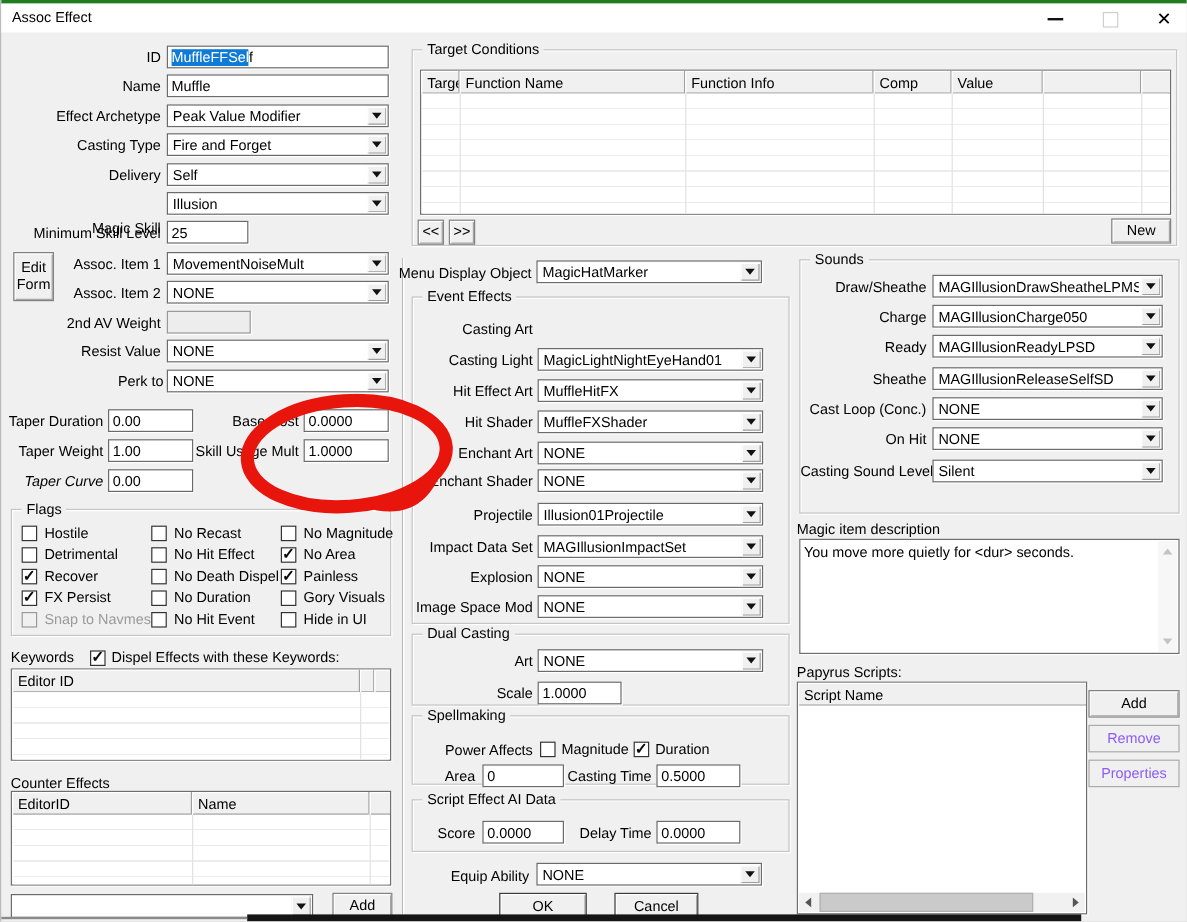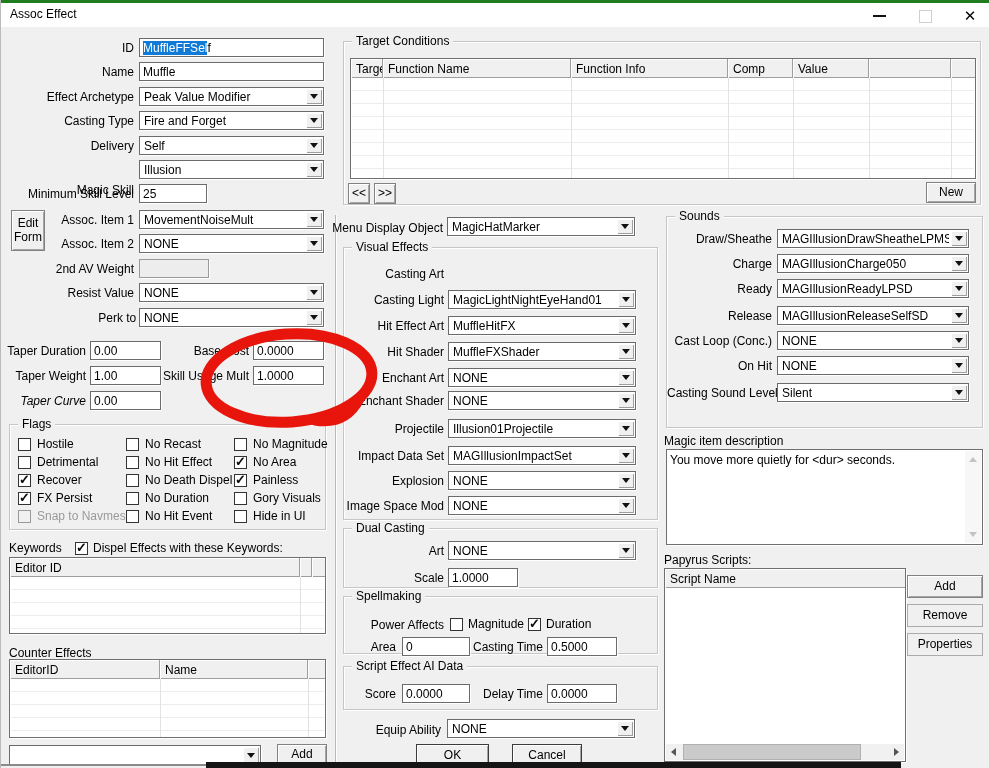--- a/index.html
+++ b/index.html
@@ -23,21 +23,21 @@
   .combo .dd{position:absolute;top:1px;right:1px;bottom:1px;width:16px;background:#f0f0f0;
              box-shadow:inset 1px 1px 0 #fff, inset -1px -1px 0 #9e9e9e;display:flex;align-items:center;justify-content:center;}
   .tri{width:0;height:0;border-left:4px solid transparent;border-right:4px solid transparent;border-top:5px solid #111;}
   
   .grp{position:absolute;border:1px solid #c6c6c6;box-shadow:inset 1px 1px 0 #fff,1px 1px 0 #fff;box-sizing:border-box;}
   .grp-t{position:absolute;top:-8px;left:8px;background:#f0f0f0;padding:0 4px;line-height:15px;}
   
   .btn{position:absolute;background:#f0f0f0;border:1px solid #828282;box-shadow:inset 1px 1px 0 #fff,inset -1px -1px 0 #a5a5a5;
        display:flex;align-items:center;justify-content:center;text-align:center;box-sizing:border-box;line-height:1.15;}
   .btn.dark{border-color:#3c3c3c;}
-  .btn.disabled{color:#000000;border-color:#ababab;box-shadow:none;}
+  .btn.disabled{color:#8b5cf6;border-color:#ababab;box-shadow:none;}
   
   .cb{position:absolute;width:13px;height:13px;background:#fff;border:1px solid #333;box-sizing:border-box;}
   .cb.checked::after{content:"\2713";position:absolute;left:0px;top:-3px;font-size:13px;font-weight:bold;color:#0a0a0a;}
   .cb.disabled{border-color:#9a9a9a;background:#f0f0f0;}
   .cb-lbl.disabled{color:#9a9a9a;}
   
   .list{position:absolute;background:#fff;border:1px solid #6f6f6f;box-sizing:border-box;box-shadow:1px 1px 0 #fff;}
   .hrow{position:absolute;left:0;top:0;right:0;height:19px;display:flex;}
   .hcell{background:#f0f0f0;border-right:1px solid #9e9e9e;box-shadow:inset 1px 1px 0 #fff,inset 0 -1px 0 #9e9e9e;
          display:flex;align-items:center;padding-left:5px;box-sizing:border-box;white-space:nowrap;overflow:hidden;}
@@ -260,21 +260,21 @@
 
   <div class="lr" style="left:330px;top:221px;width:112px;">Menu Display Object</div>
   <div class="combo" style="left:446px;top:217px;width:188px;">
       <span class="val">MagicHatMarker</span>
       <span class="dd">
         <span class="tri"></span>
       </span>
     </div>
 
   <div class="grp" style="left:342px;top:247px;width:315px;height:273px;">
-    <div class="grp-t">Visual Effects</div>
+    <div class="grp-t">Event Effects</div>
     <div class="lr" style="left:0;top:19px;width:100px;">Casting Art</div>
     <div class="lr" style="left:0;top:45px;width:100px;">Casting Light</div>
     <div class="combo" style="left:104px;top:42px;width:188px;">
         <span class="val">MagicLightNightEyeHand01</span>
         <span class="dd">
           <span class="tri"></span>
         </span>
       </div>
     <div class="lr" style="left:0;top:71px;width:100px;">Hit Effect Art</div>
     <div class="combo" style="left:104px;top:68px;width:188px;">
@@ -395,21 +395,21 @@
           <span class="tri"></span>
         </span>
       </div>
     <div class="lr" style="left:0;top:65px;width:105px;">Ready</div>
     <div class="combo" style="left:110px;top:62px;width:192px;">
         <span class="val">MAGIllusionReadyLPSD</span>
         <span class="dd">
           <span class="tri"></span>
         </span>
       </div>
-    <div class="lr" style="left:0;top:92px;width:105px;">Release</div>
+    <div class="lr" style="left:0;top:92px;width:105px;">Sheathe</div>
     <div class="combo" style="left:110px;top:89px;width:192px;">
         <span class="val">MAGIllusionReleaseSelfSD</span>
         <span class="dd">
           <span class="tri"></span>
         </span>
       </div>
     <div class="lr" style="left:0;top:117px;width:105px;">Cast Loop (Conc.)</div>
     <div class="combo" style="left:110px;top:114px;width:192px;">
         <span class="val">NONE</span>
         <span class="dd">

